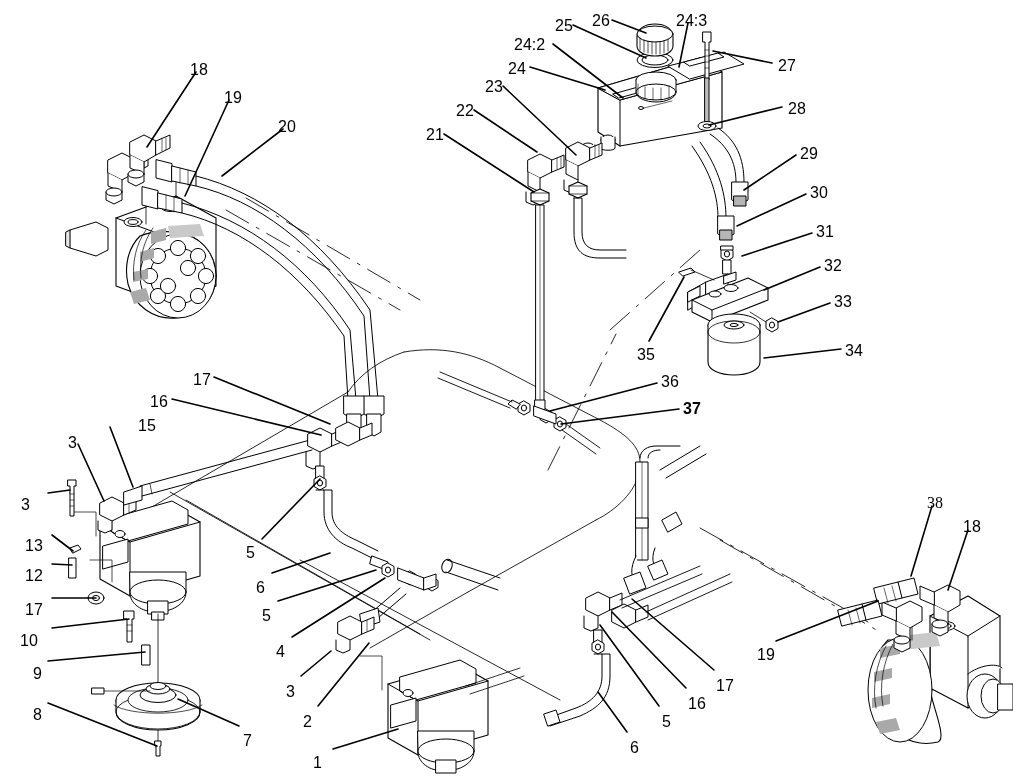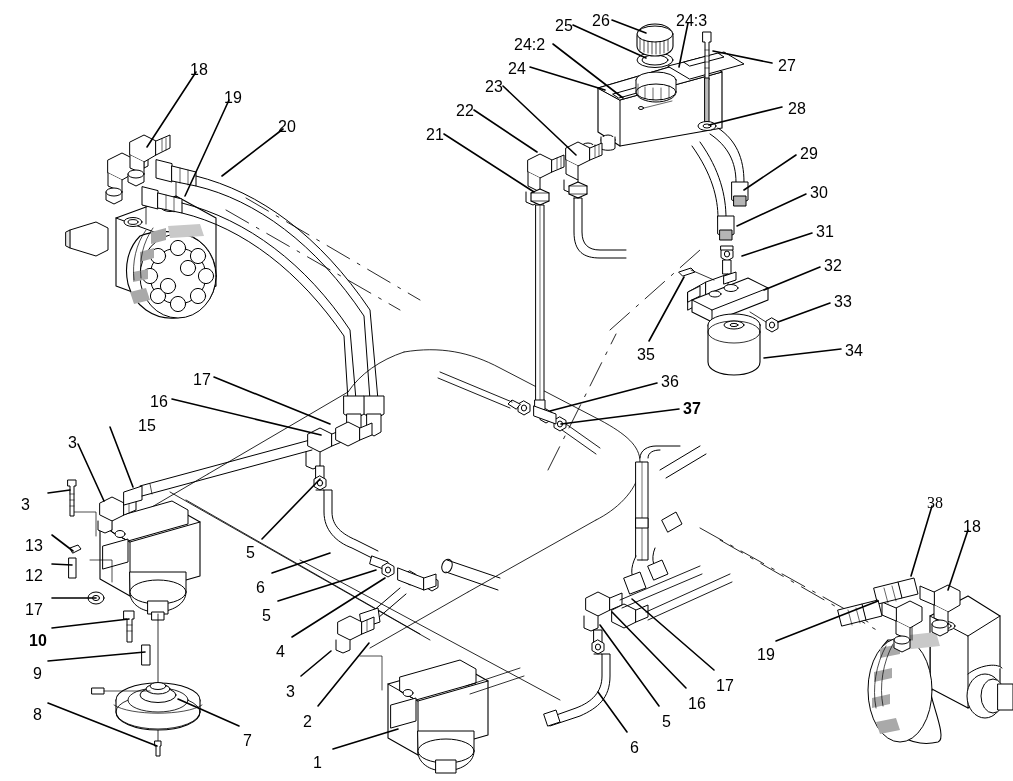--- a/index.html
+++ b/index.html
@@ -566,21 +566,21 @@
       <div class="callout" style="left: 313px; top: 755px;">1</div>
       <div class="callout" style="left: 303px; top: 714px;">2</div>
       <div class="callout" style="left: 286px; top: 684px;">3</div>
       <div class="callout" style="left: 276px; top: 644px;">4</div>
       <div class="callout" style="left: 262px; top: 608px;">5</div>
       <div class="callout" style="left: 256px; top: 580px;">6</div>
       <div class="callout" style="left: 246px; top: 545px;">5</div>
       <div class="callout" style="left: 243px; top: 733px;">7</div>
       <div class="callout" style="left: 33px; top: 707px;">8</div>
       <div class="callout" style="left: 33px; top: 666px;">9</div>
-      <div class="callout" style="left: 29px; top: 633px; font-weight: bold;">10</div>
+      <div class="callout" style="left: 20px; top: 633px;">10</div>
       <div class="callout" style="left: 25px; top: 602px;">17</div>
       <div class="callout" style="left: 25px; top: 568px;">12</div>
       <div class="callout" style="left: 25px; top: 538px;">13</div>
       <div class="callout" style="left: 21px; top: 497px;">3</div>
       <div class="callout" style="left: 68px; top: 435px;">3</div>
       <div class="callout" style="left: 98px; top: 418px; margin-left: 40px;">15</div>
       <div class="callout" style="left: 150px; top: 394px;">16</div>
       <div class="callout" style="left: 193px; top: 372px;">17</div>
       <div class="callout" style="left: 190px; top: 62px;">18</div>
       <div class="callout" style="left: 224px; top: 90px;">19</div>

